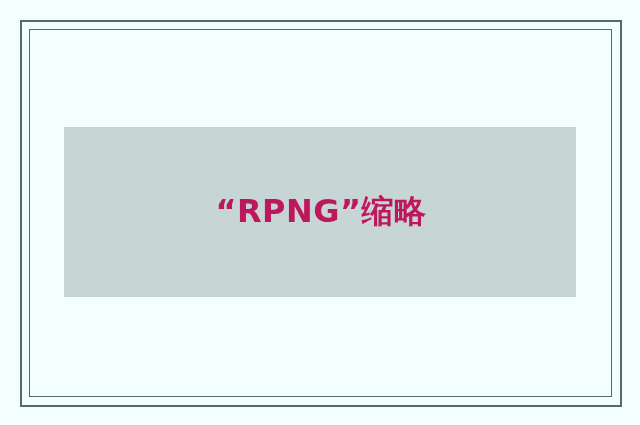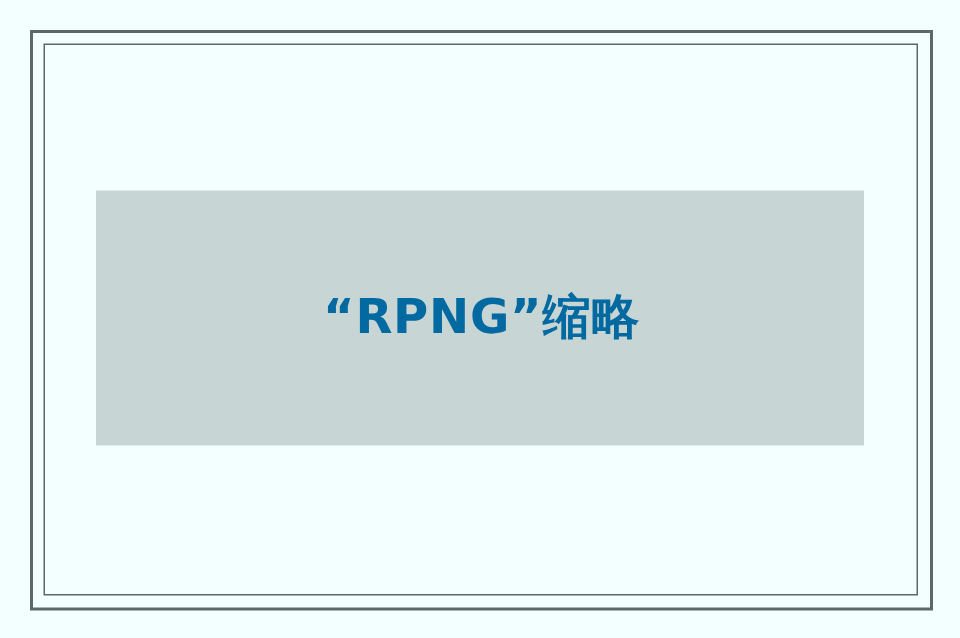--- a/index.html
+++ b/index.html
@@ -1,20 +1,20 @@
 <!DOCTYPE html>
 <html><head>
 <meta charset="utf-8">
 <style>
   html, body { margin:0; padding:0; }
   body { width:640px; height:425px; background:#f3fffe; position:relative; overflow:hidden; font-family:"DejaVu Sans", sans-serif; }
   .outer { position:absolute; left:20px; top:20px; width:598px; height:383px; border:2px solid #5a6866; }
   .inner { position:absolute; left:29px; top:29px; width:581px; height:366px; border:1px solid #5a6866; }
   .placeholder { position:absolute; left:64px; top:127px; width:512px; height:170px; background:#c7d5d4; display:flex; align-items:center; justify-content:center; }
-  .label { color:#0369a1; font-size:32px; font-weight:bold; letter-spacing:0.5px; padding-left:2px; }
+  .label { color:#be185d; font-size:32px; font-weight:bold; letter-spacing:0.5px; padding-left:2px; }
 </style>
 </head>
 <body>
 
 <div class="outer"></div>
 <div class="inner"></div>
 <div class="placeholder">
   <span class="label">“RPNG”缩略</span>
 </div>
 

